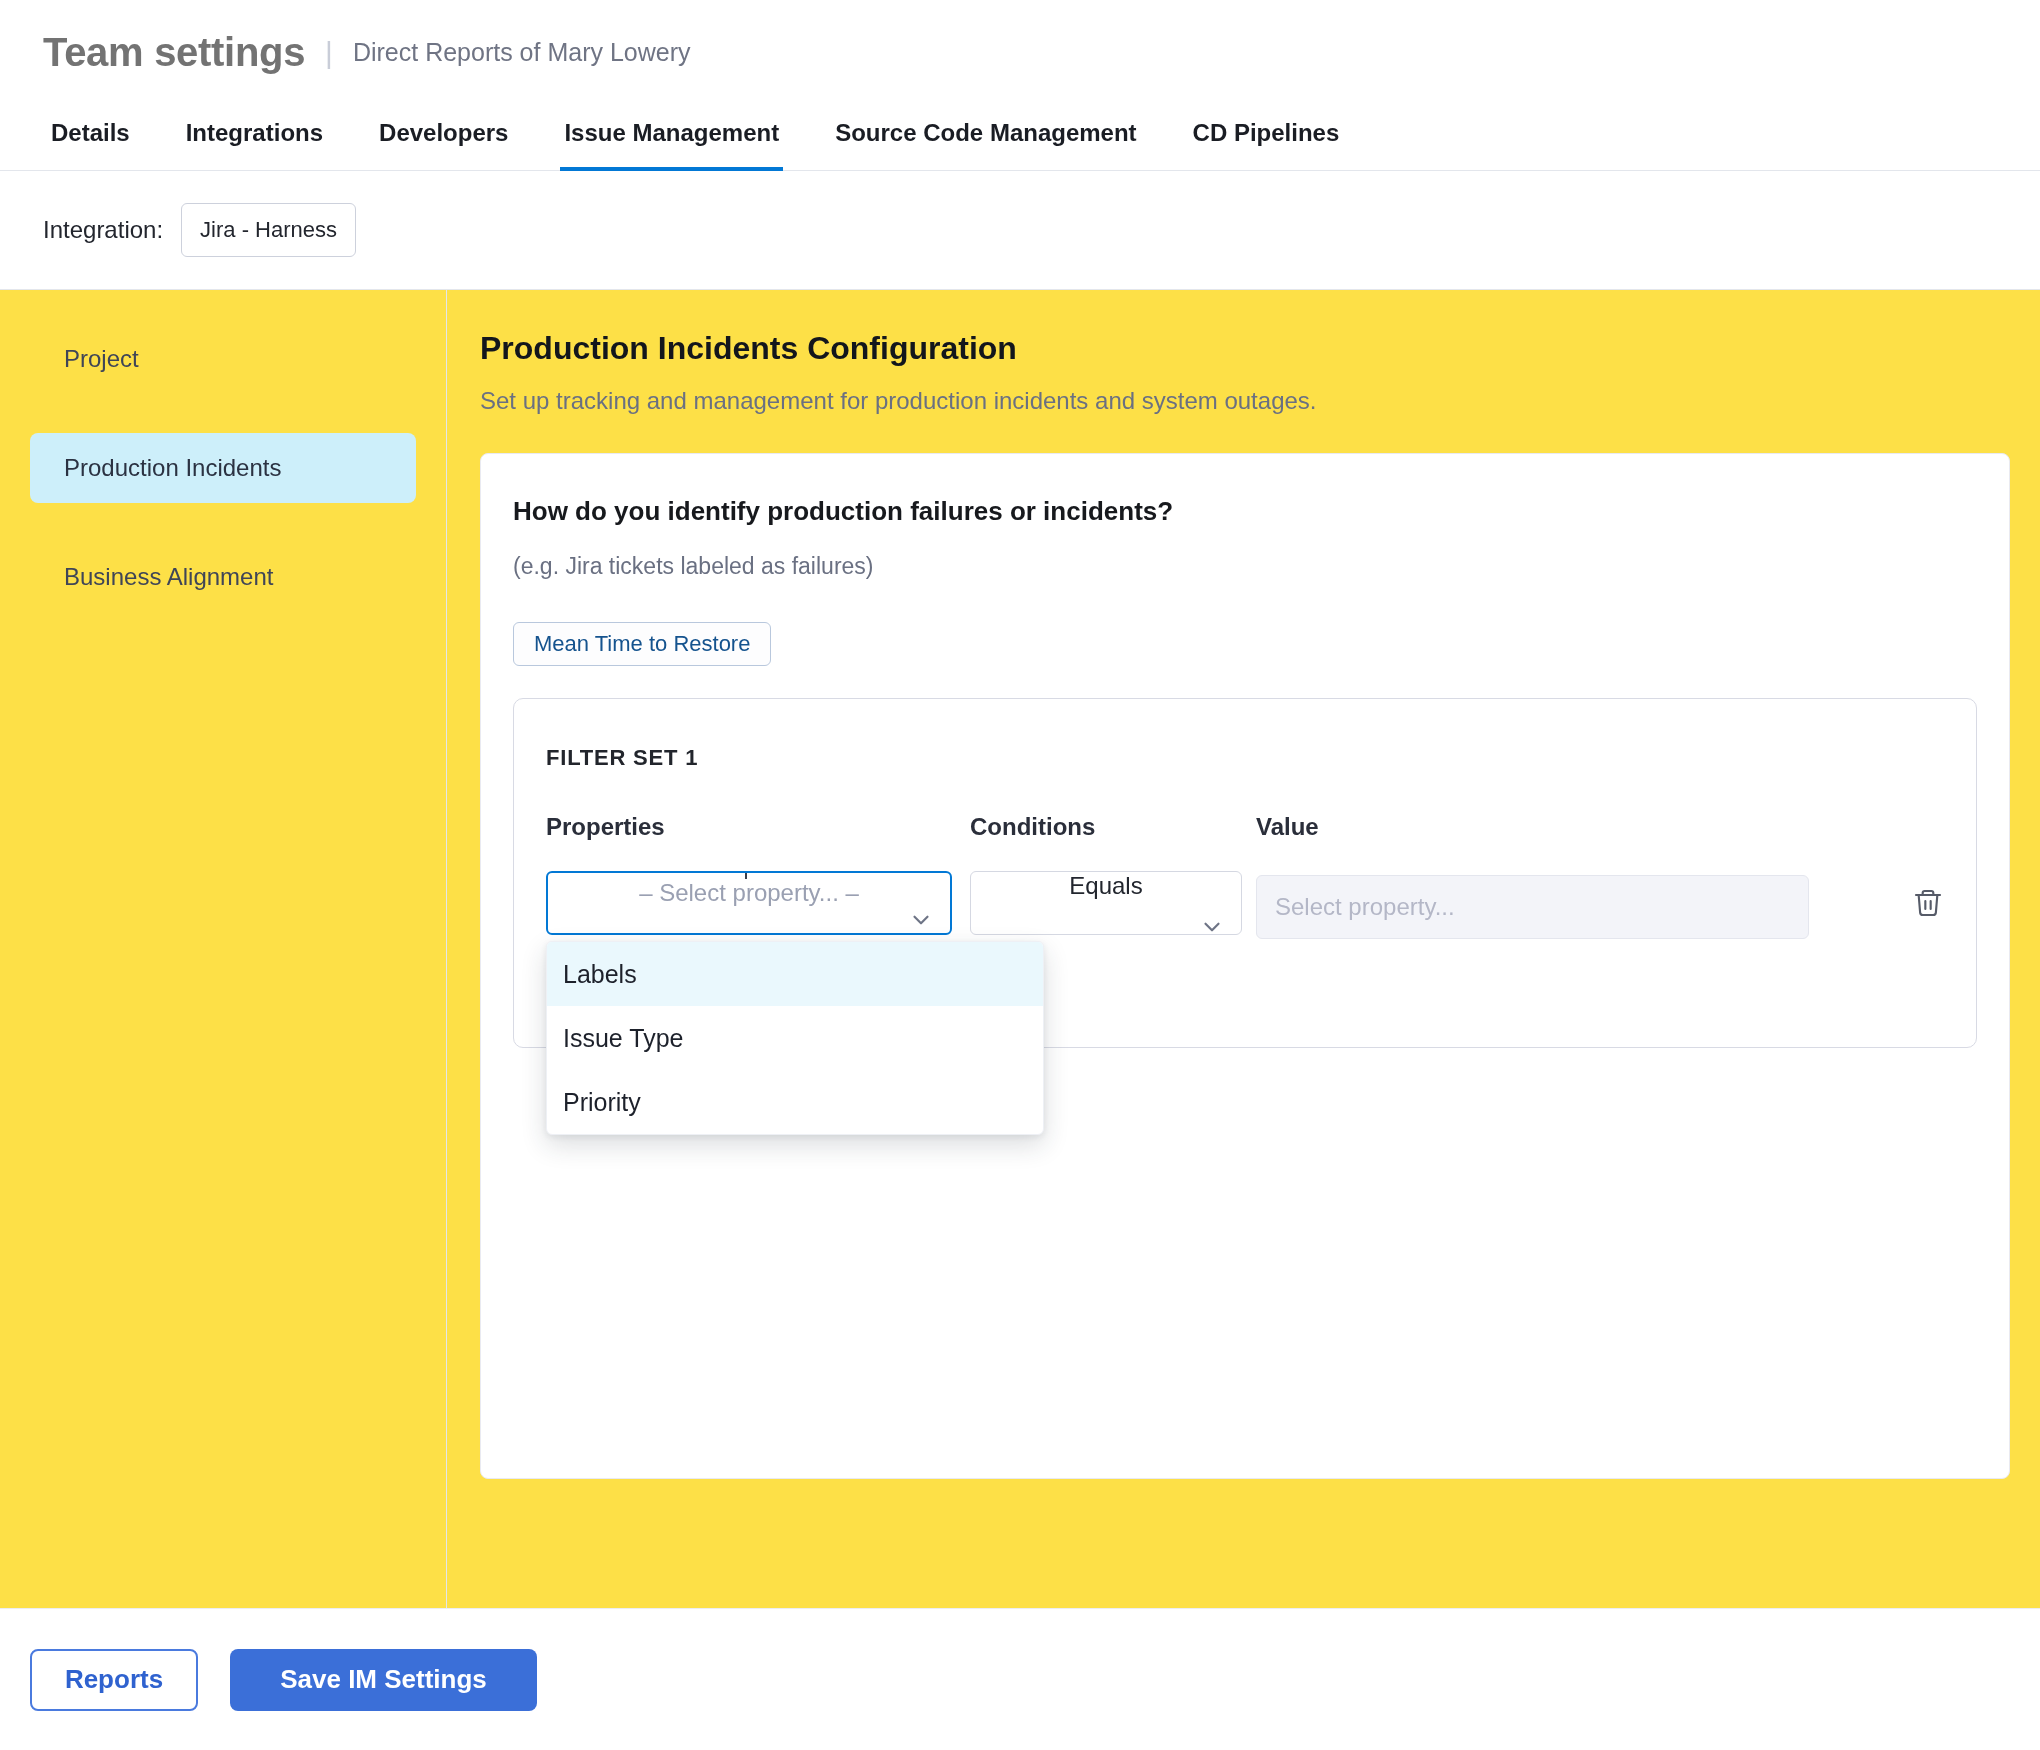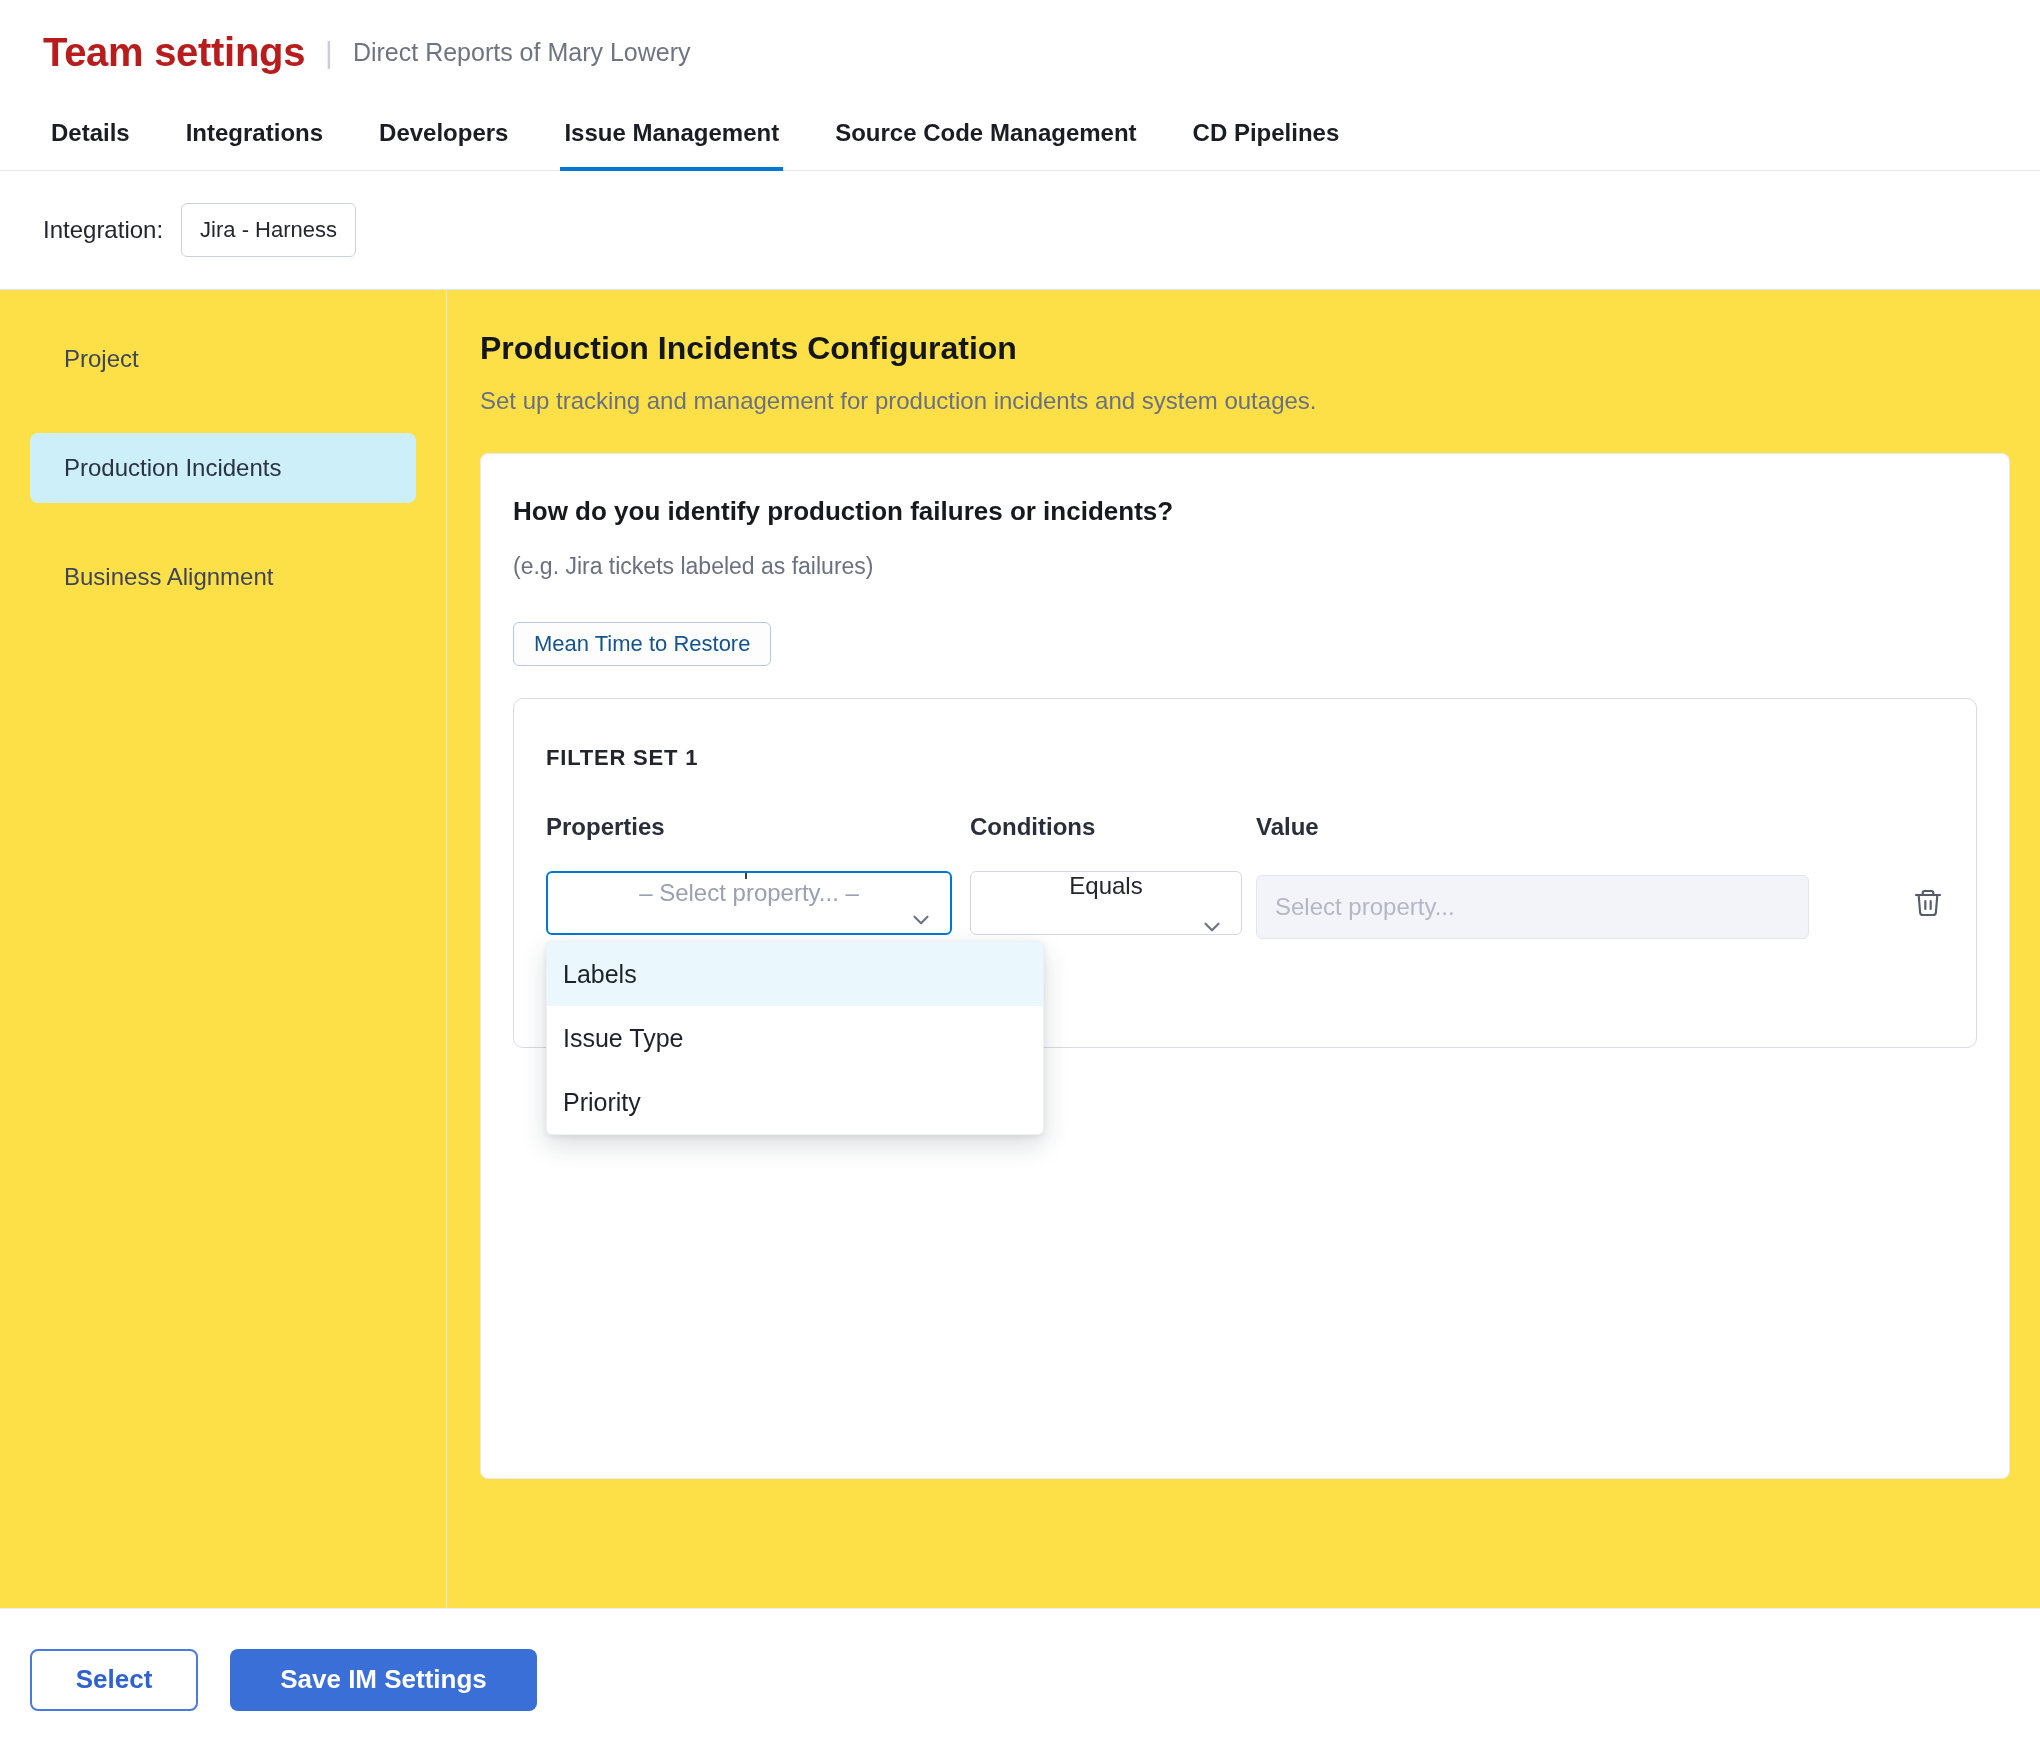--- a/index.html
+++ b/index.html
@@ -7,21 +7,21 @@
   body {
     font-family:"Liberation Sans", sans-serif;
     background:#ffffff;
     color:#1b1f27;
     overflow:hidden;
   }
   .page { width:2040px; height:1750px; display:flex; flex-direction:column; background:#ffffff; }
 
   
   .hdr { padding:30px 43px 24px 43px; display:flex; align-items:center; gap:20px; background:#fff; }
-  .hdr h1 { font-size:40px; font-weight:700; color:#b91c1c; letter-spacing:-0.3px; }
+  .hdr h1 { font-size:40px; font-weight:700; color:#737373; letter-spacing:-0.3px; }
   .hdr .sep { color:#c9cdd8; font-size:30px; font-weight:300; }
   .hdr .subtitle { font-size:25px; color:#6f7484; }
 
   
   .tabs { display:flex; gap:48px; padding:0 47px; height:72px; border-bottom:1px solid #e3e6ec; background:#fff; }
   .tab { display:flex; align-items:center; padding:0 4px; font-size:24px; font-weight:600; color:#1a1d24;
          border-bottom:4px solid transparent; margin-bottom:-1px; cursor:pointer; white-space:nowrap; }
   .tab.active { border-bottom-color:#0278d5; }
 
   
@@ -181,17 +181,17 @@
             <div class="dd-item">Issue Type</div>
             <div class="dd-item">Priority</div>
           </div>
 
         </div>
       </section>
     </main>
   </div>
 
   <footer class="footer">
-    <button class="btn btn-cancel">Select</button>
+    <button class="btn btn-cancel">Reports</button>
     <button class="btn btn-save">Save IM Settings</button>
   </footer>
 
 </div>
 
 </body></html>

